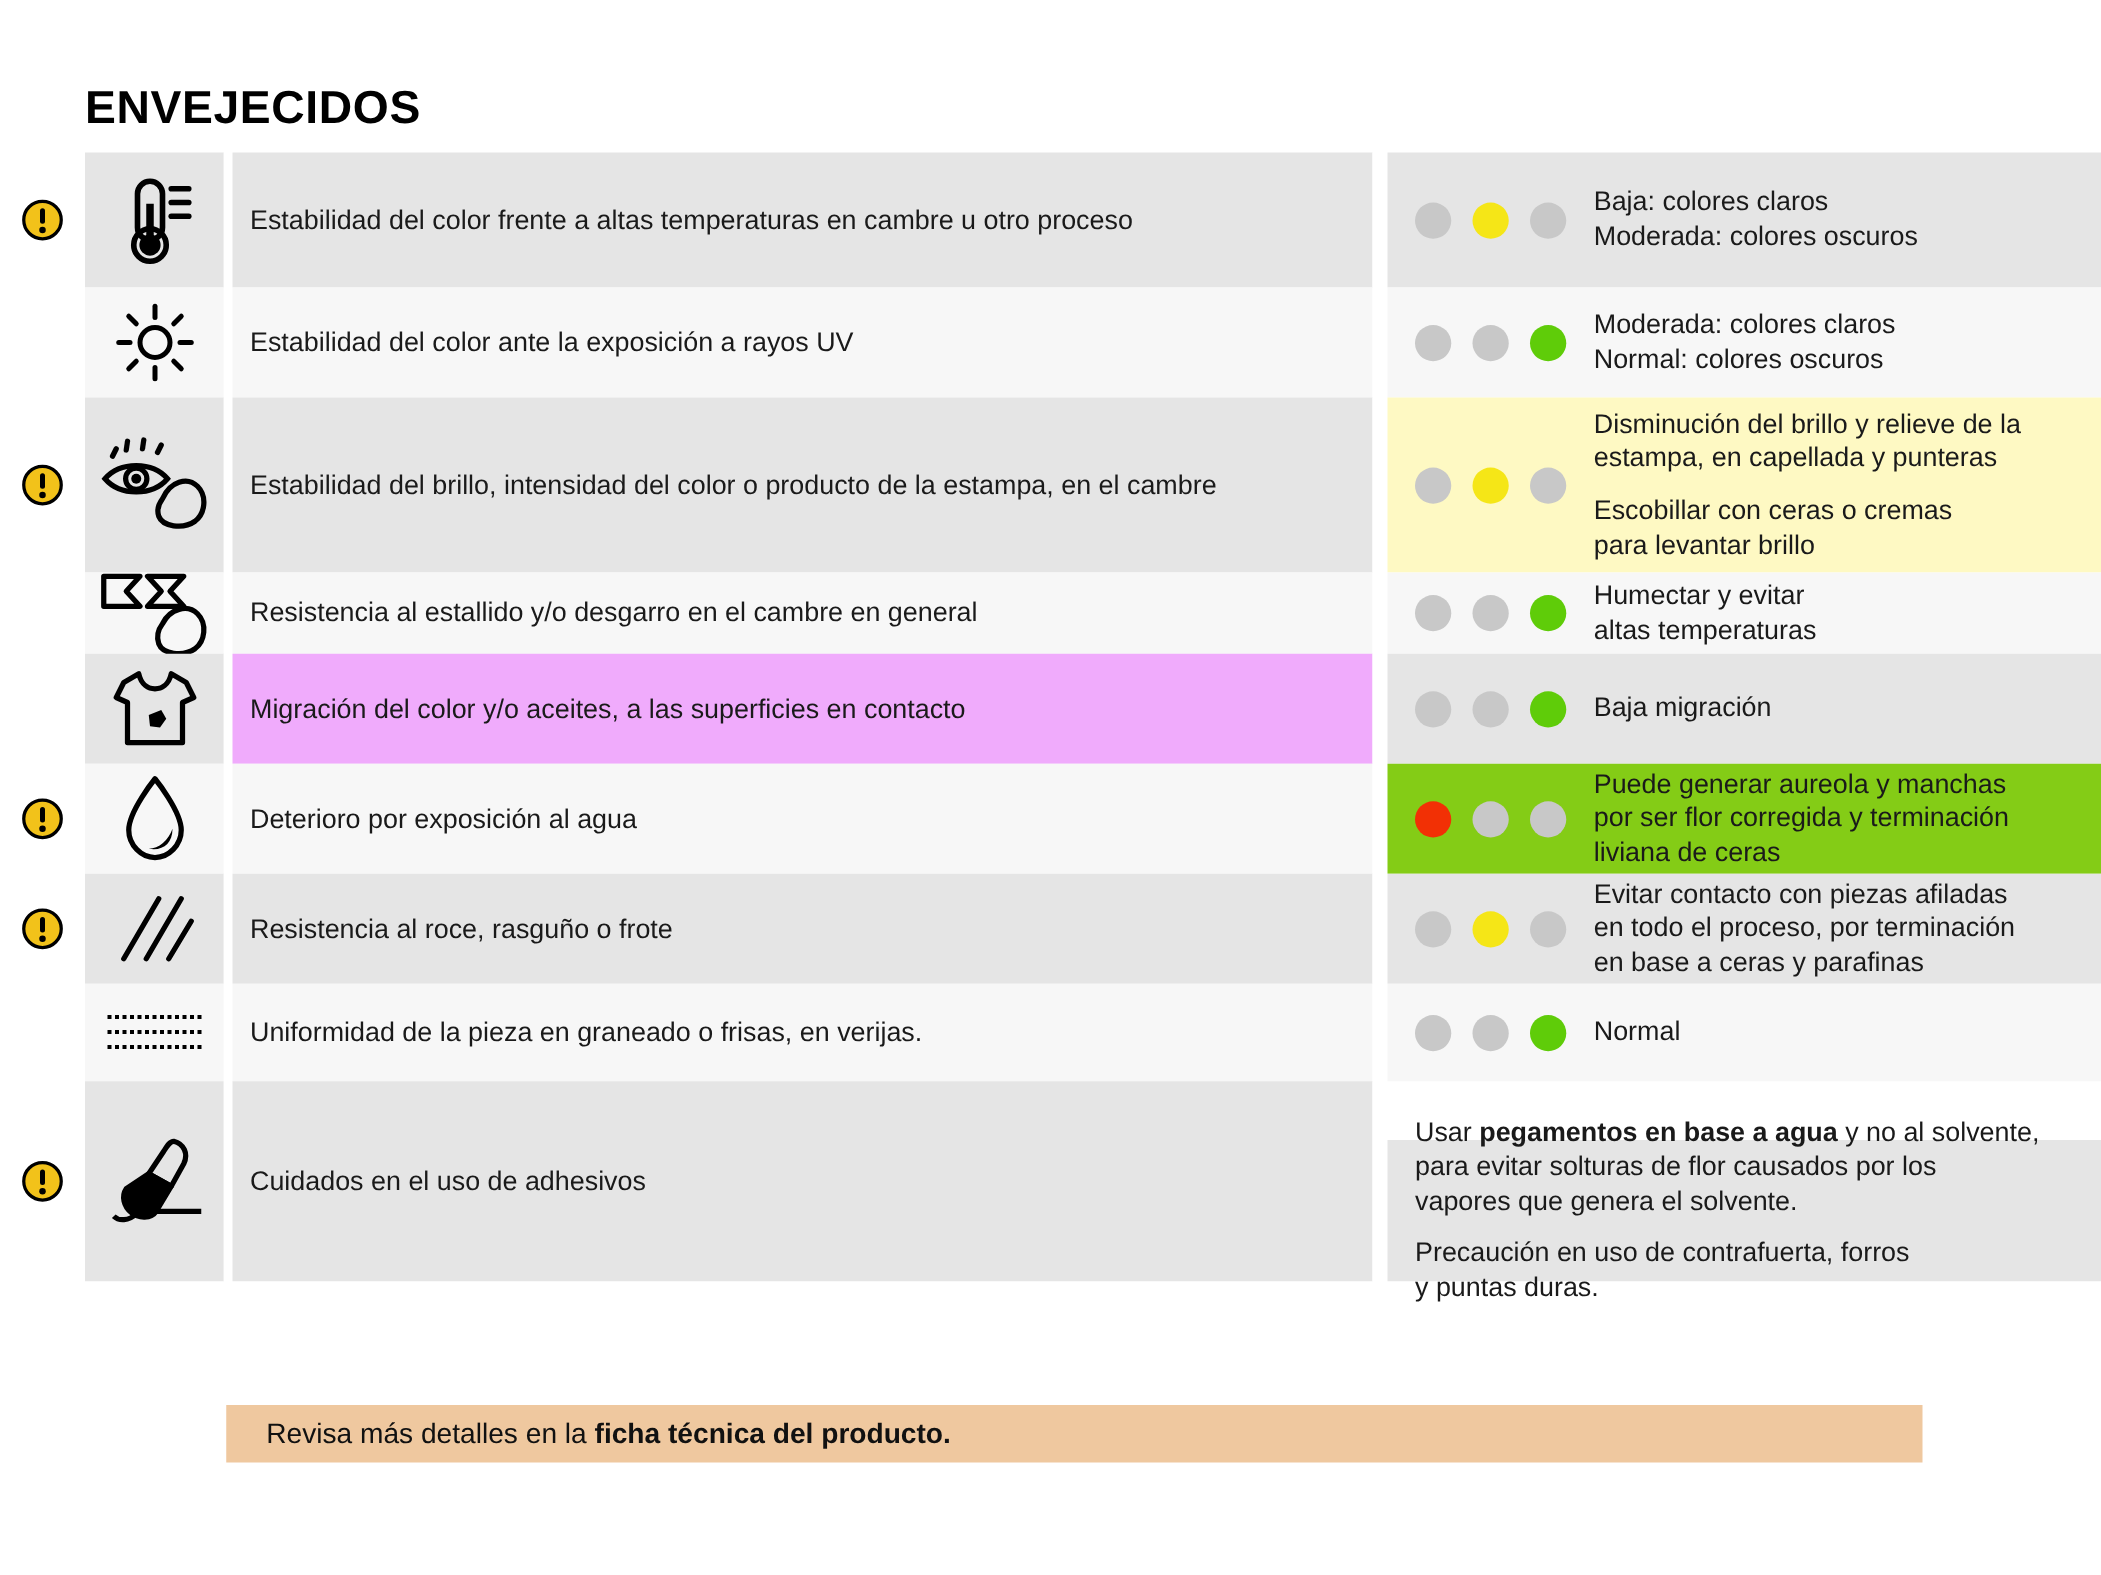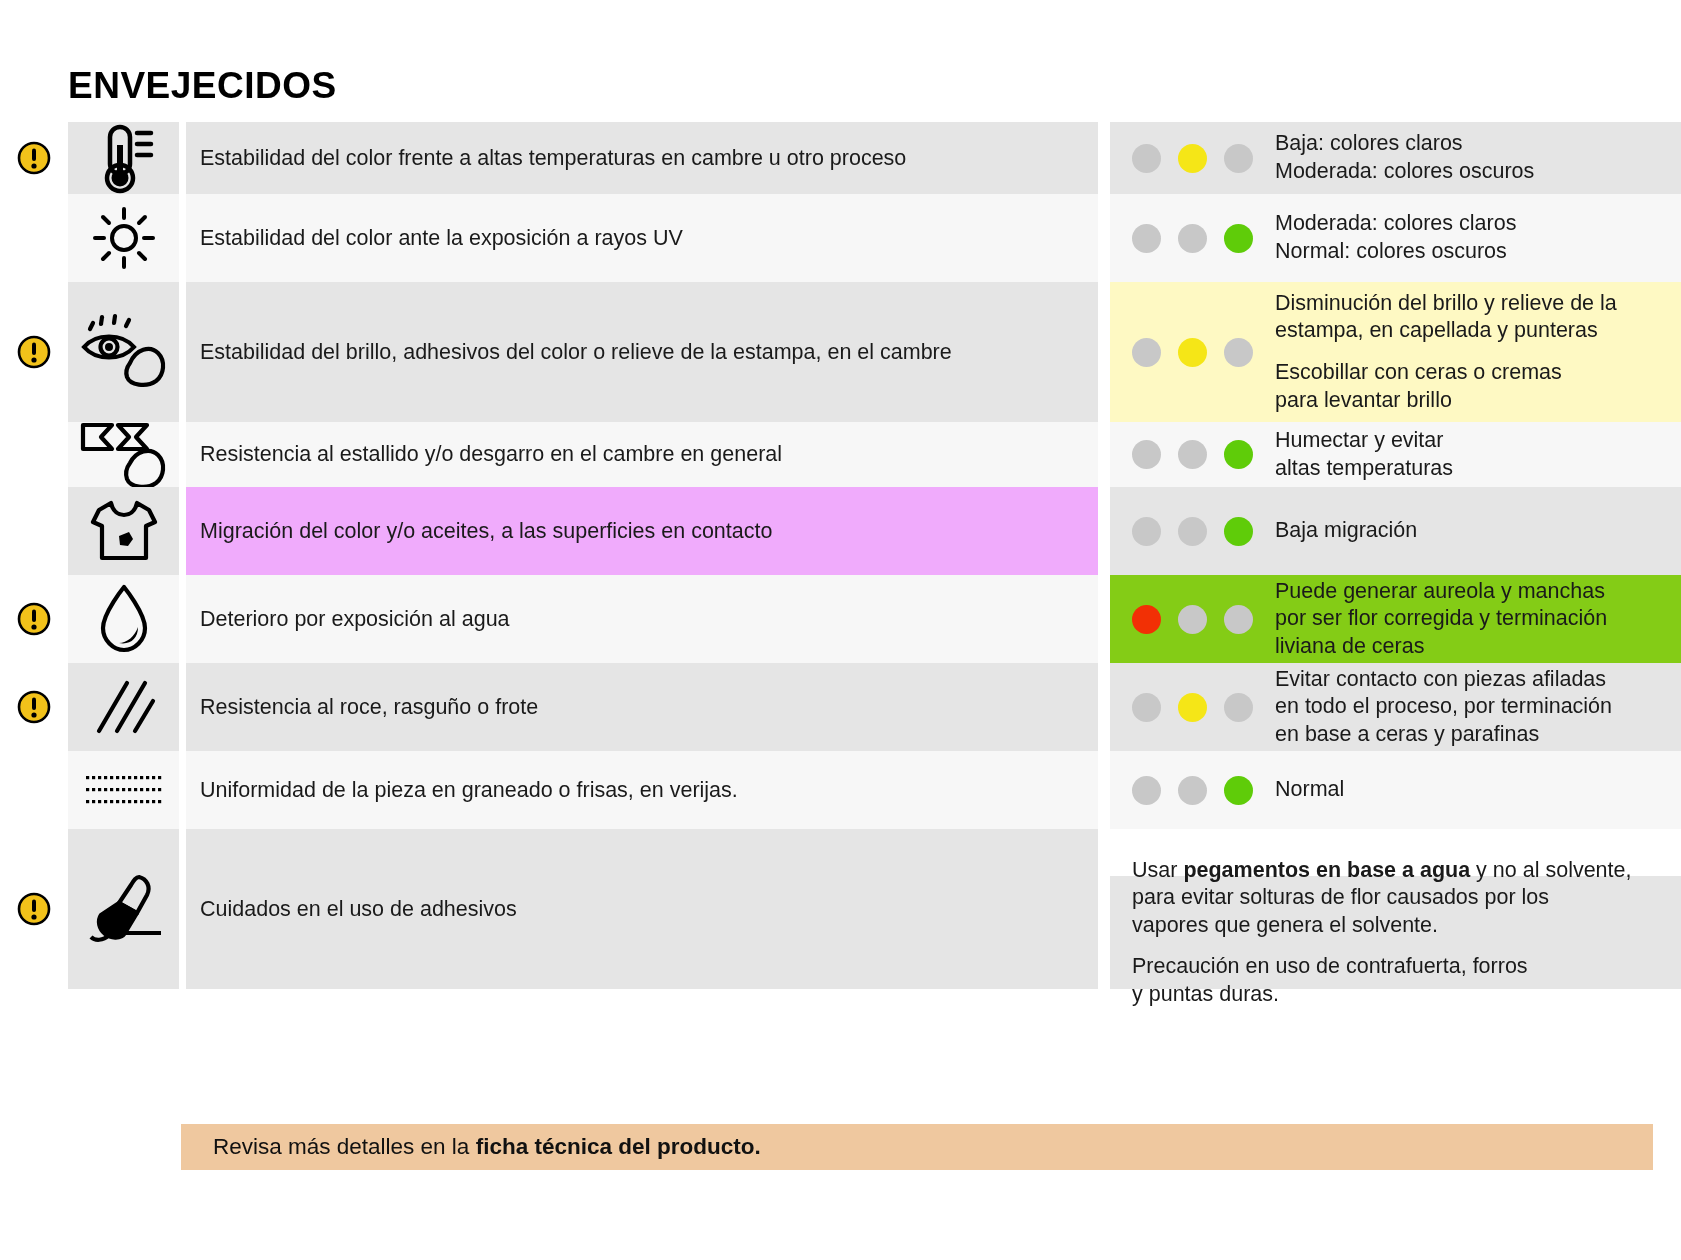--- a/index.html
+++ b/index.html
@@ -103,41 +103,41 @@
   .result-text p { margin: 0; }
   .result-text p + p { margin-top: 14px; }
   .result-text b { font-weight: bold; }
 
   
   .result-cell.wide { padding-left: 22px; margin-top: 47px; }
 
   .footer-wrap {
     position: absolute;
     left: 181px; top: 1124px;
-    width: 1472px; height: 46px;
+    width: 1357px; height: 46px;
     background: #EFC89F;
     display: flex;
     align-items: center;
     padding-left: 32px;
   }
   .footer-text {
     font-size: 22.5px;
     color: #111;
   }
   .footer-text b { font-weight: bold; }
 </style>
 </head>
 <body>
 
 <div class="page">
 
   <div class="title">ENVEJECIDOS</div>
 
   <div class="table" id="table-root">
-      <div class="row" style="height:72px">
+      <div class="row" style="height:108px">
         <div class="warn-cell">
           <svg class="warn-icon" viewBox="0 0 34 34">
             <circle cx="17" cy="17" r="15" fill="#F2C21A" stroke="#000" stroke-width="2.6"></circle>
             <rect x="15" y="7.5" width="4" height="12.5" rx="2" fill="#000"></rect>
             <circle cx="17" cy="25" r="2.6" fill="#000"></circle>
           </svg>
         </div>
         <div class="icon-cell" style="background:#E5E5E5">
           <svg width="62" height="74" viewBox="0 0 62 74">
             <g fill="none" stroke="#000" stroke-width="4.5" stroke-linecap="round">
@@ -217,21 +217,21 @@
               <line x1="23" y1="11" x2="24" y2="4"></line>
               <line x1="36" y1="10" x2="37" y2="3"></line>
               <line x1="48" y1="13" x2="51" y2="7"></line>
             </g>
             <circle cx="31" cy="34" r="4" fill="#000"></circle>
             <path d="M52 50 C58 36 72 32 80 40 C88 48 86 62 78 68 C68 75 52 72 49 64 C47 58 49 54 52 50 Z" fill="none" stroke="#000" stroke-width="4.2" stroke-linejoin="round"></path>
           </svg>
         </div>
         <div class="gap-a"></div>
         <div class="desc-cell" style="background:#E5E5E5">
-          <span class="txt">Estabilidad del brillo, adhesivos del color o relieve de la estampa, en el cambre</span>
+          <span class="txt">Estabilidad del brillo, intensidad del color o producto de la estampa, en el cambre</span>
         </div>
         <div class="gap-b"></div>
         <div class="result-cell" style="background:#fef9c3">
           <div class="dots">
             <span class="dot"></span>
             <span class="dot on-yellow"></span>
             <span class="dot"></span>
           </div>
           <div class="result-text">
             <p>Disminución del brillo y relieve de la<br>estampa, en capellada y punteras</p>

